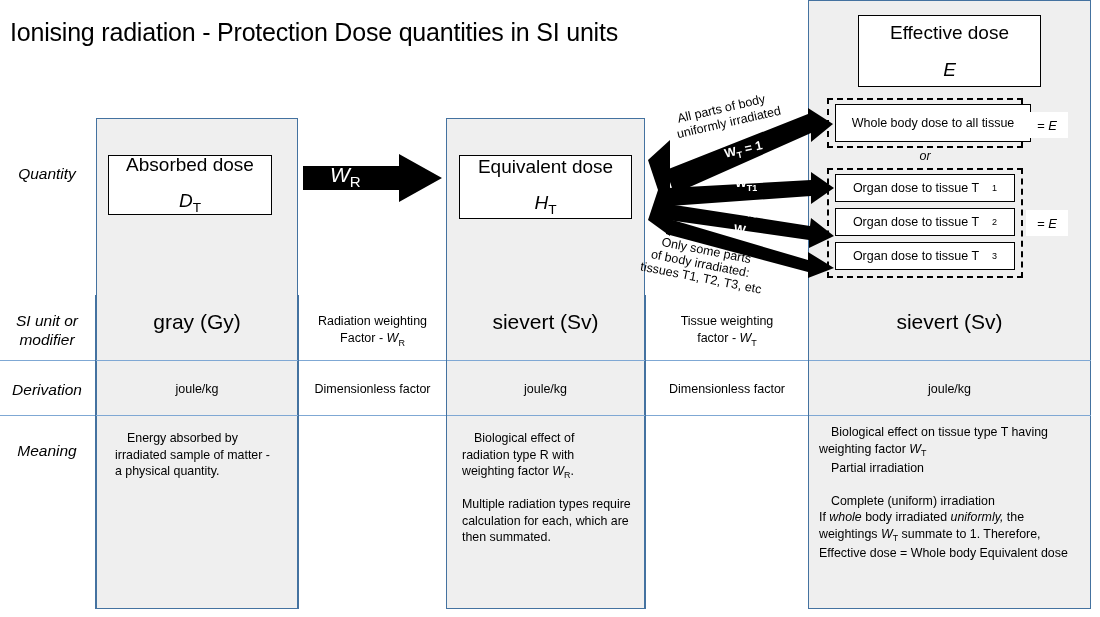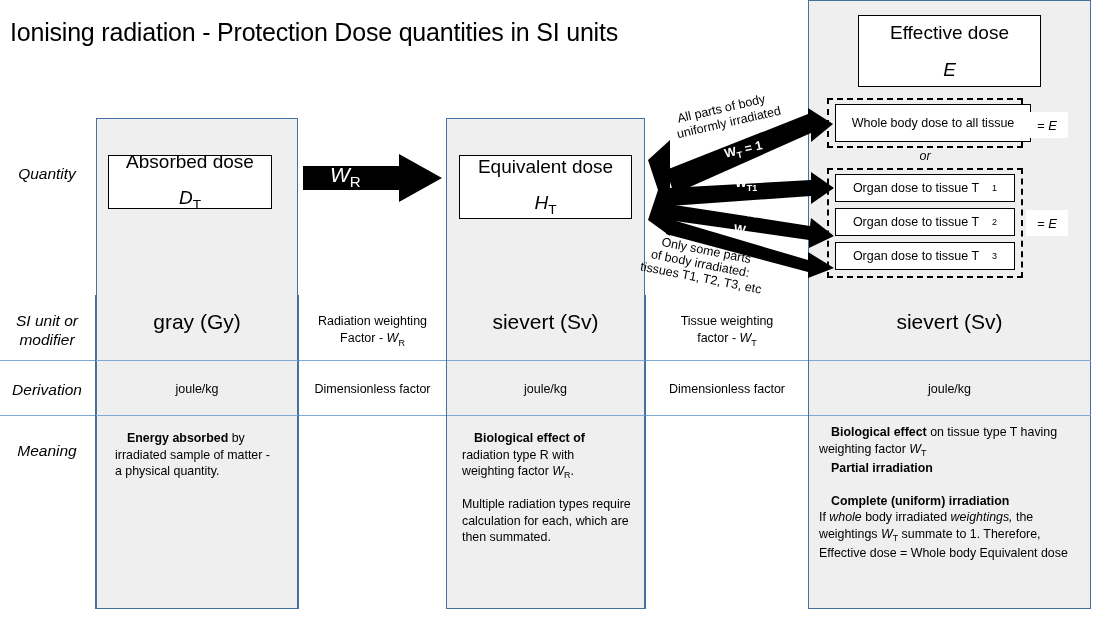--- a/index.html
+++ b/index.html
@@ -65,21 +65,21 @@
   #fan { position:absolute; left:648px; top:108px; width:200px; height:170px; }
 
   
   .arrlbl { position:absolute; font-size:12.5px; white-space:nowrap; }
   .arrlbl.w { color:#ffffff; font-weight:bold; }
 
   
   .meaning {
     position:absolute; font-size:12.4px; line-height:1.33; text-align:left;
   }
-  .meaning b { font-weight:bold;padding-left:12px; }
+  .meaning b { font-weight:normal;padding-left:12px; }
   .meaning i { font-style:italic; }
   sub { font-size:0.72em; }
   .it { font-style:italic; }
 </style>
 </head>
 <body>
 
 <div id="title">Ionising radiation - Protection Dose quantities in SI units</div>
 
 <div class="gcol" id="gcol1"></div>
@@ -94,21 +94,21 @@
 <div class="vline" style="left:645px;top:295px;height:314px;"></div>
 <div class="vline" style="left:808px;top:295px;height:314px;"></div>
 
 <div class="rowlabel" style="top:164px;">Quantity</div>
 <div class="rowlabel" style="top:311px;">
   <span>SI unit or modifier</span>
 </div>
 <div class="rowlabel" style="top:380px;">Derivation</div>
 <div class="rowlabel" style="top:441px;">Meaning</div>
 
-<div class="wbox wbox-lg" style="left:108px;top:155px;width:164px;height:54px;flex-direction:column;">
+<div class="wbox wbox-lg" style="left:108px;top:155px;width:164px;height:60px;flex-direction:column;">
   <div>Absorbed dose</div>
   <div>
     <span class="it">D</span><sub>T</sub>
   </div>
 </div>
 
 <div class="wbox wbox-lg" style="left:459px;top:155px;width:173px;height:64px;flex-direction:column;">
   <div>Equivalent dose</div>
   <div>
     <span class="it">H</span><sub>T</sub>
@@ -222,14 +222,14 @@
   <span>weighting factor </span><span class="it">W</span><sub>R</sub><span>.</span>
   <div style="height:14px;"></div>
   <span>Multiple radiation types require calculation for each, which are then summated.</span>
 </div>
 
 <div class="meaning" style="left:819px;top:424px;width:266px;">
   <b>Biological effect</b><span> on tissue type T having weighting factor </span><span class="it">W</span><sub>T</sub><br>
   <b>Partial irradiation</b><br>
   <br>
   <b>Complete (uniform) irradiation</b><br>
-  <span>If </span><i>whole</i><span> body irradiated </span><i>weightings,</i><span> the weightings </span><span class="it">W</span><sub>T</sub><span> summate to 1. Therefore, Effective dose = Whole body Equivalent dose</span>
+  <span>If </span><i>whole</i><span> body irradiated </span><i>uniformly,</i><span> the weightings </span><span class="it">W</span><sub>T</sub><span> summate to 1. Therefore, Effective dose = Whole body Equivalent dose</span>
 </div>
 
 </body></html>

